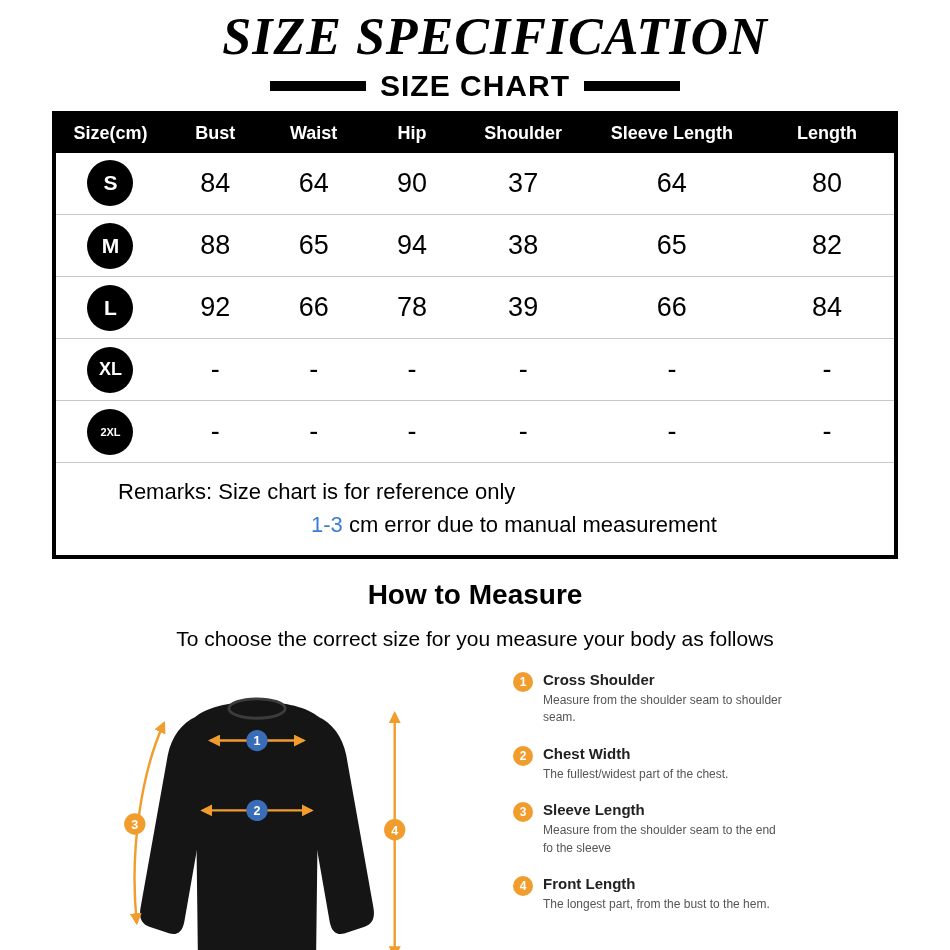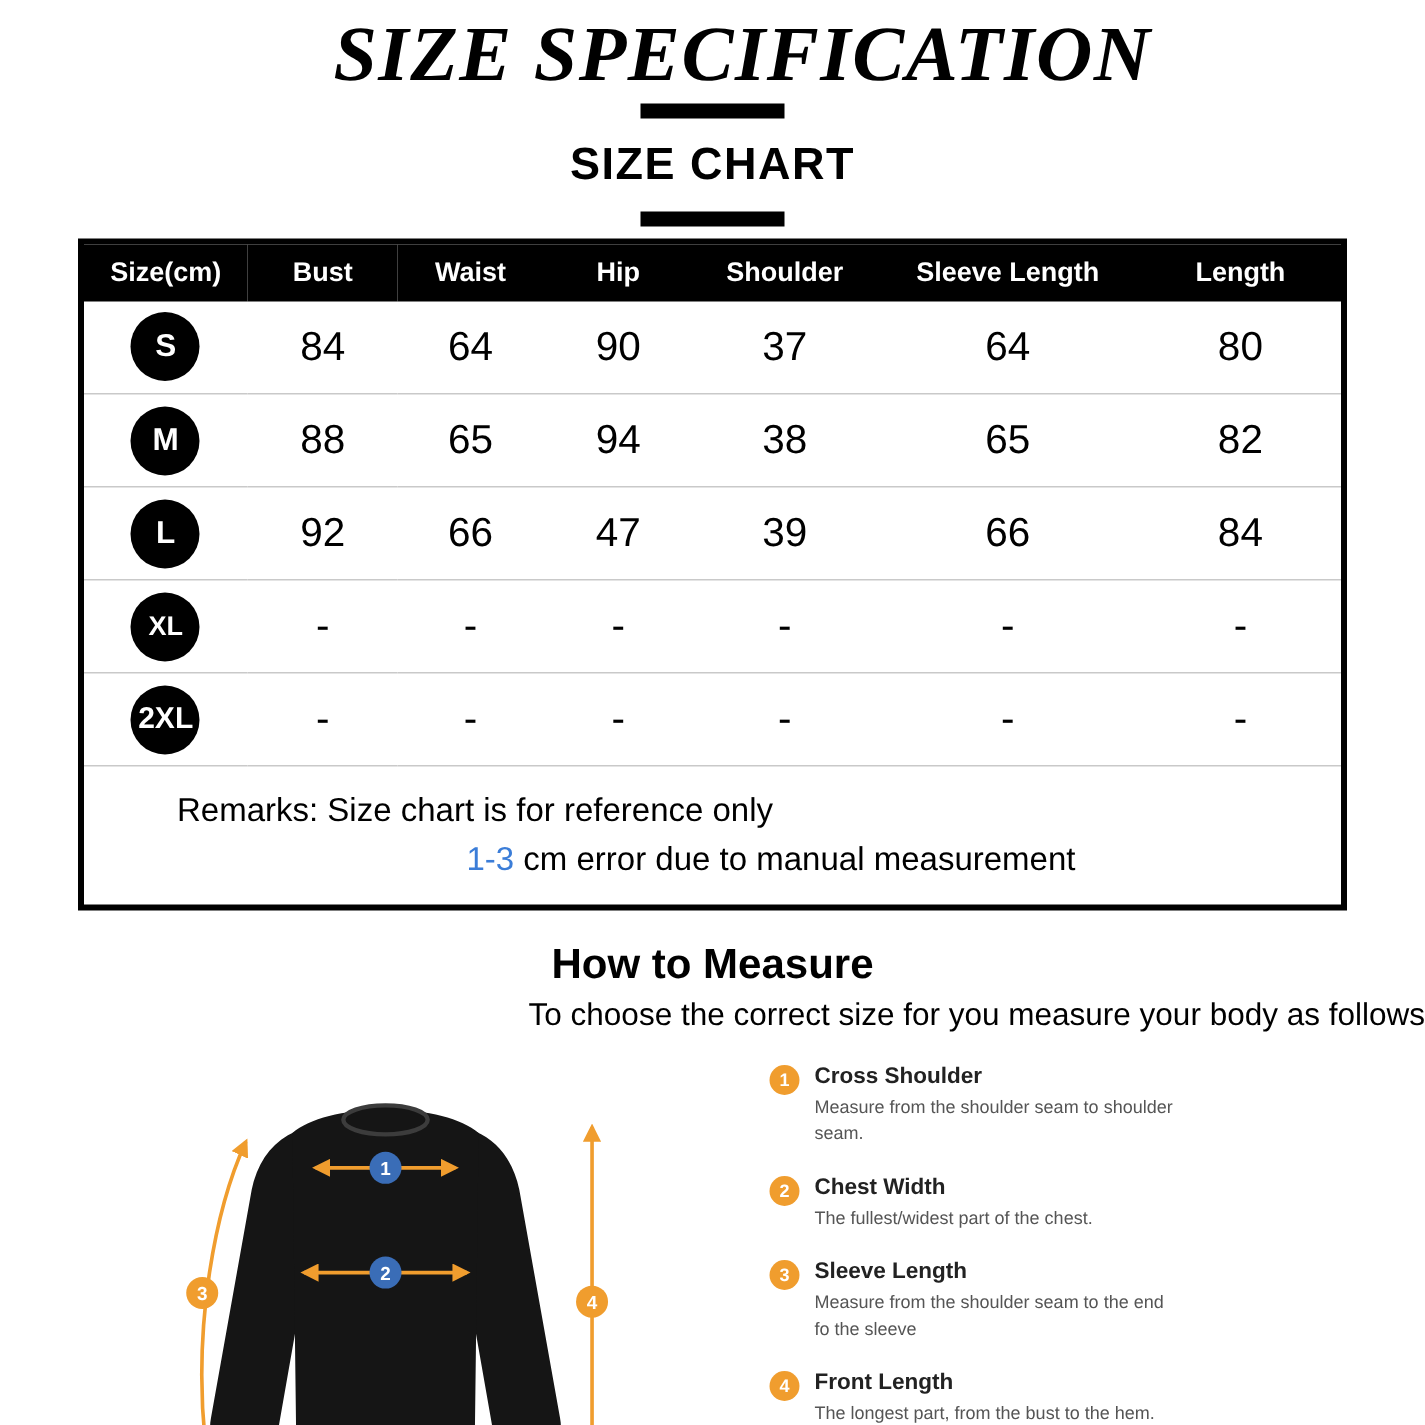--- a/index.html
+++ b/index.html
@@ -12,21 +12,21 @@
     font-family:"Liberation Serif", serif;
     font-style:italic;
     font-weight:bold;
     font-size:52px;
     letter-spacing:1px;
     line-height:1.05;
     padding-left:40px;
   }
   .chart-heading{
     display:flex; align-items:center; justify-content:center;
-    gap:14px; margin-top:4px;flex-direction:column;
+    gap:14px; margin-top:4px;
   }
   .chart-heading .bar{ width:96px; height:10px; background:#000; }
   .chart-heading .txt{ font-size:30px; font-weight:bold; letter-spacing:1px; }
 
   .table-wrap{
     width:846px; margin:8px auto 0;
     border:4px solid #000;
     padding-bottom:10px;
   }
   table{ width:100%; border-collapse:collapse; table-layout:fixed; }
@@ -40,29 +40,29 @@
     height:62px; border-bottom:1px solid #c9c9c9;
   }
   tbody tr:last-child td{ border-bottom:1px solid #c9c9c9; }
   .size-badge{
     width:46px; height:46px; border-radius:50%;
     background:#000; color:#fff;
     display:inline-flex; align-items:center; justify-content:center;
     font-size:21px; font-weight:bold;
   }
   tbody tr:nth-child(4) .size-badge{ font-size:18px; }
-  tbody tr:nth-child(5) .size-badge{ font-size:20px; }
+  tbody tr:nth-child(5) .size-badge{ font-size:11px; }
 
   .remarks{ padding:12px 0 4px; font-size:22px; line-height:1.5; }
   .remarks .line1{ padding-left:62px; }
   .remarks .line2{ padding-left:255px; }
   .hl-blue{ color:#3b7dd8; }
 
   .htm-title{ text-align:center; font-size:28px; font-weight:bold; margin-top:20px; }
-  .htm-sub{ text-align:right; font-size:21px; margin-top:6px; }
+  .htm-sub{ text-align:center; font-size:21px; margin-top:16px; }
 
   .measure-row{ display:flex; margin-top:12px; }
   .shirt-col{ width:54%; display:flex; justify-content:center; }
   .list-col{ width:46%; padding-top:8px; }
 
   .m-item{ display:flex; gap:10px; margin-bottom:18px; }
   .m-num{
     flex:0 0 20px; width:20px; height:20px; border-radius:50%;
     background:#f09d2e; color:#fff;
     font-size:12px; font-weight:bold;
@@ -123,21 +123,21 @@
           <td>65</td>
           <td>94</td>
           <td>38</td>
           <td>65</td>
           <td>82</td>
         </tr>
         <tr>
           <td><span class="size-badge">L</span></td>
           <td>92</td>
           <td>66</td>
-          <td>47</td>
+          <td>78</td>
           <td>39</td>
           <td>66</td>
           <td>84</td>
         </tr>
         <tr>
           <td><span class="size-badge">XL</span></td>
           <td>-</td>
           <td>-</td>
           <td>-</td>
           <td>-</td>

